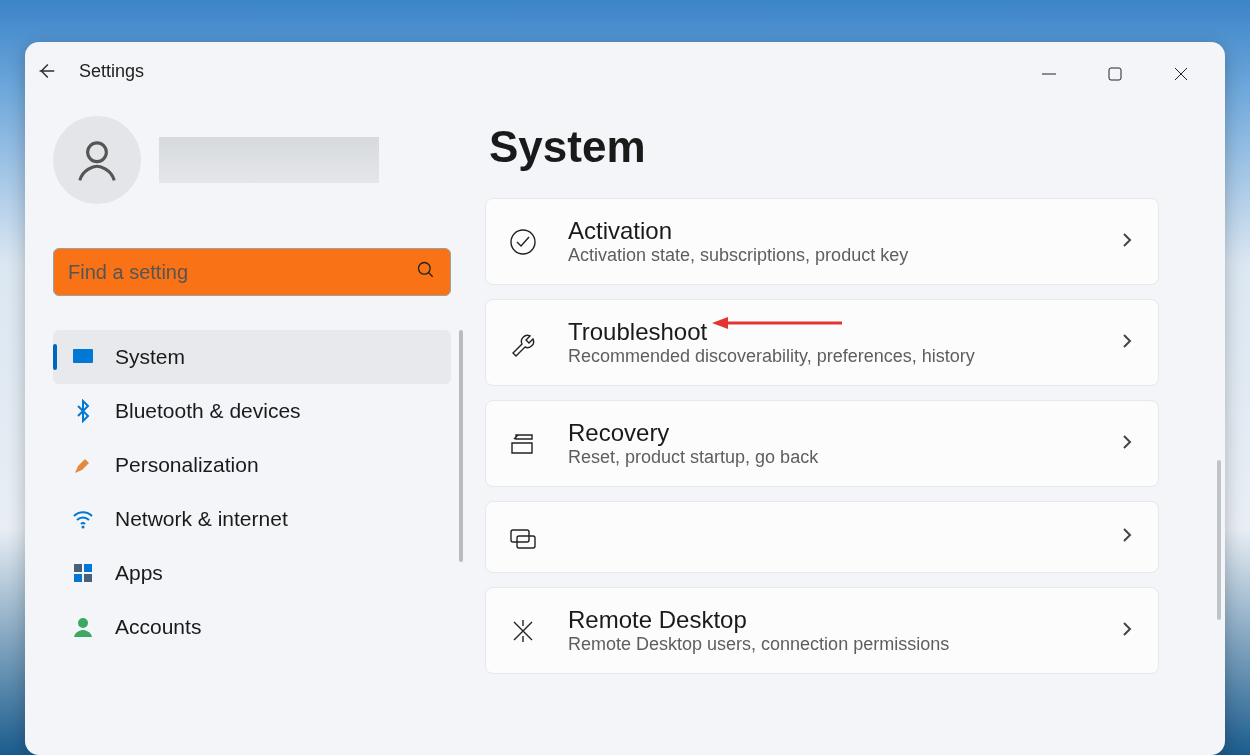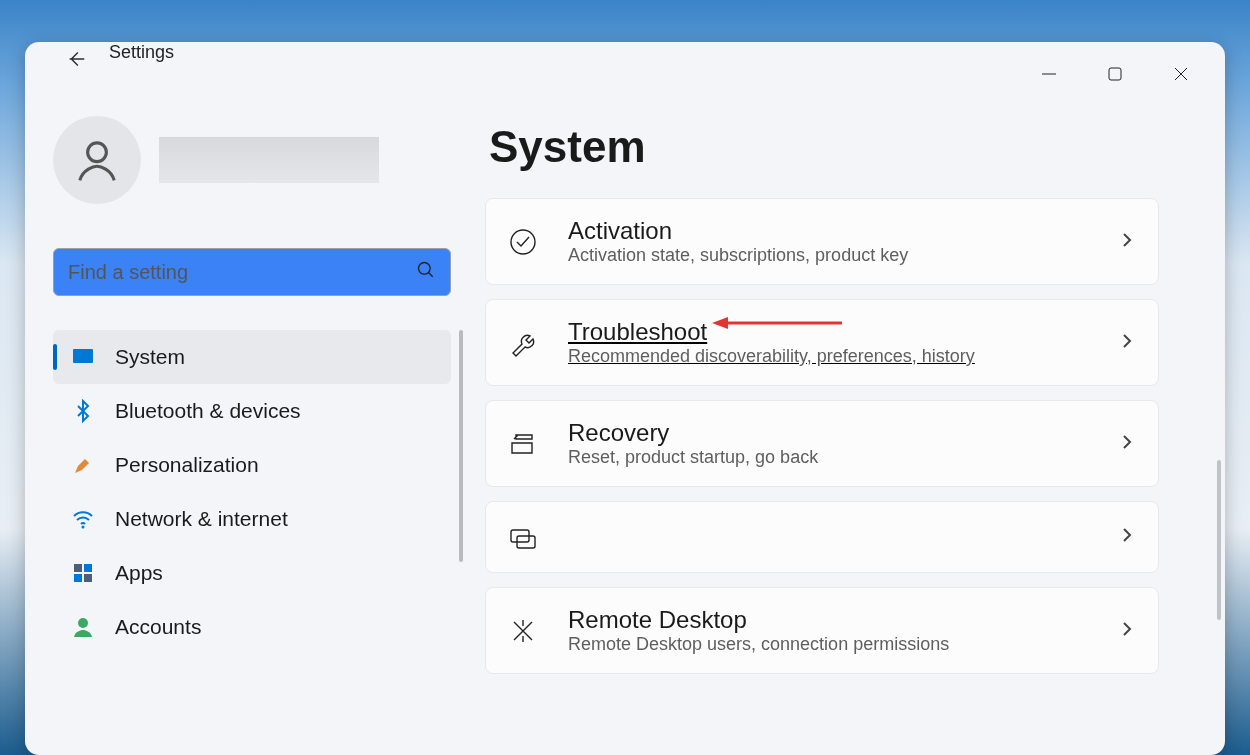--- a/index.html
+++ b/index.html
@@ -12,41 +12,41 @@
     position: relative;
     margin-top: 42px;
     width: 1200px;
     height: 713px;
     background: #f3f5f9;
     border-radius: 14px;
     box-shadow: 0 4px 18px rgba(0,0,0,0.25);
     overflow: hidden;
   }
   .titlebar {
-    display:flex; height: 58px; padding: 0 34px; position:relative;
+    display:flex; align-items:center; height: 58px; padding: 0 4px; position:relative;
   }
   .back-btn { width: 34px; height:34px; display:flex;align-items:center;justify-content:center; cursor:pointer; border-radius:4px;}
   .back-btn svg{width:22px;height:22px;stroke:#2e2e2e;stroke-width:1.6;fill:none;}
   .title-text { font-size: 18px; color:#222; margin-left: 16px;}
   .win-controls { position:absolute; right:0; top:0; display:flex; gap: 34px; padding: 16px 28px;}
   .wc { width:32px;height:32px;display:flex;align-items:center;justify-content:center; }
   .wc svg{width:18px;height:18px;stroke:#222;stroke-width:1;fill:none;}
 
   .body { display:flex; width:100%; height: calc(100% - 58px); }
   .sidebar {
     width: 460px; padding: 12px 20px 0 28px; position:relative;
   }
   .profile { display:flex; align-items:center; gap: 18px; margin-top: 4px; }
   .avatar { width: 88px; height:88px; border-radius: 50%; background:#e3e5e8; display:flex;align-items:center;justify-content:center;}
   .avatar svg{width:50px;height:50px;stroke:#555;stroke-width:4;fill:none;}
   .name-block { width: 220px; height: 46px; background: linear-gradient(#d7dadd, #e4e6e9); }
 
   .search {
     margin-top: 44px; width: 398px; height:48px; border:1px solid #9aa0a6; border-radius:6px;
-    background:#3b82f6; display:flex; align-items:center; padding: 0 14px; gap:8px;
+    background:#f97316; display:flex; align-items:center; padding: 0 14px; gap:8px;
   }
   .search input{ flex:1; background:transparent; border:none; outline:none; font-size:20px; color:#333;}
   .search input::placeholder{color:#555;}
   .search svg{width:20px;height:20px;stroke:#222;stroke-width:1.6;fill:none;}
 
   .nav { margin-top: 34px; width: 398px; position:relative;}
   .nav-item {
     height: 54px; display:flex; align-items:center; gap: 20px; padding: 0 18px;
     border-radius:6px; font-size:21px; color:#1a1a1a; cursor:pointer; position:relative;
   }
@@ -203,21 +203,21 @@
             </span>
           <div class="card-text">
             <div class="t">Activation</div>
             <div class="s">Activation state, subscriptions, product key</div>
           </div>
           <span class="chev"><svg viewBox="0 0 18 18">
                 <path d="M6 3l6 6-6 6"></path>
               </svg></span>
         </div>
 
-        <div class="card" style="position:relative;text-decoration:underline;">
+        <div class="card" style="position:relative;">
           <span class="card-icon">
               <svg viewBox="0 0 30 30">
                 <path d="M22 8a6 6 0 00-8 8L5 25l3 3 9-9a6 6 0 008-8l-4 4-3-3 4-4z"></path>
               </svg>
             </span>
           <div class="card-text">
             <div class="t">Troubleshoot</div>
             <div class="s">Recommended discoverability, preferences, history</div>
           </div>
           <span class="chev"><svg viewBox="0 0 18 18">

